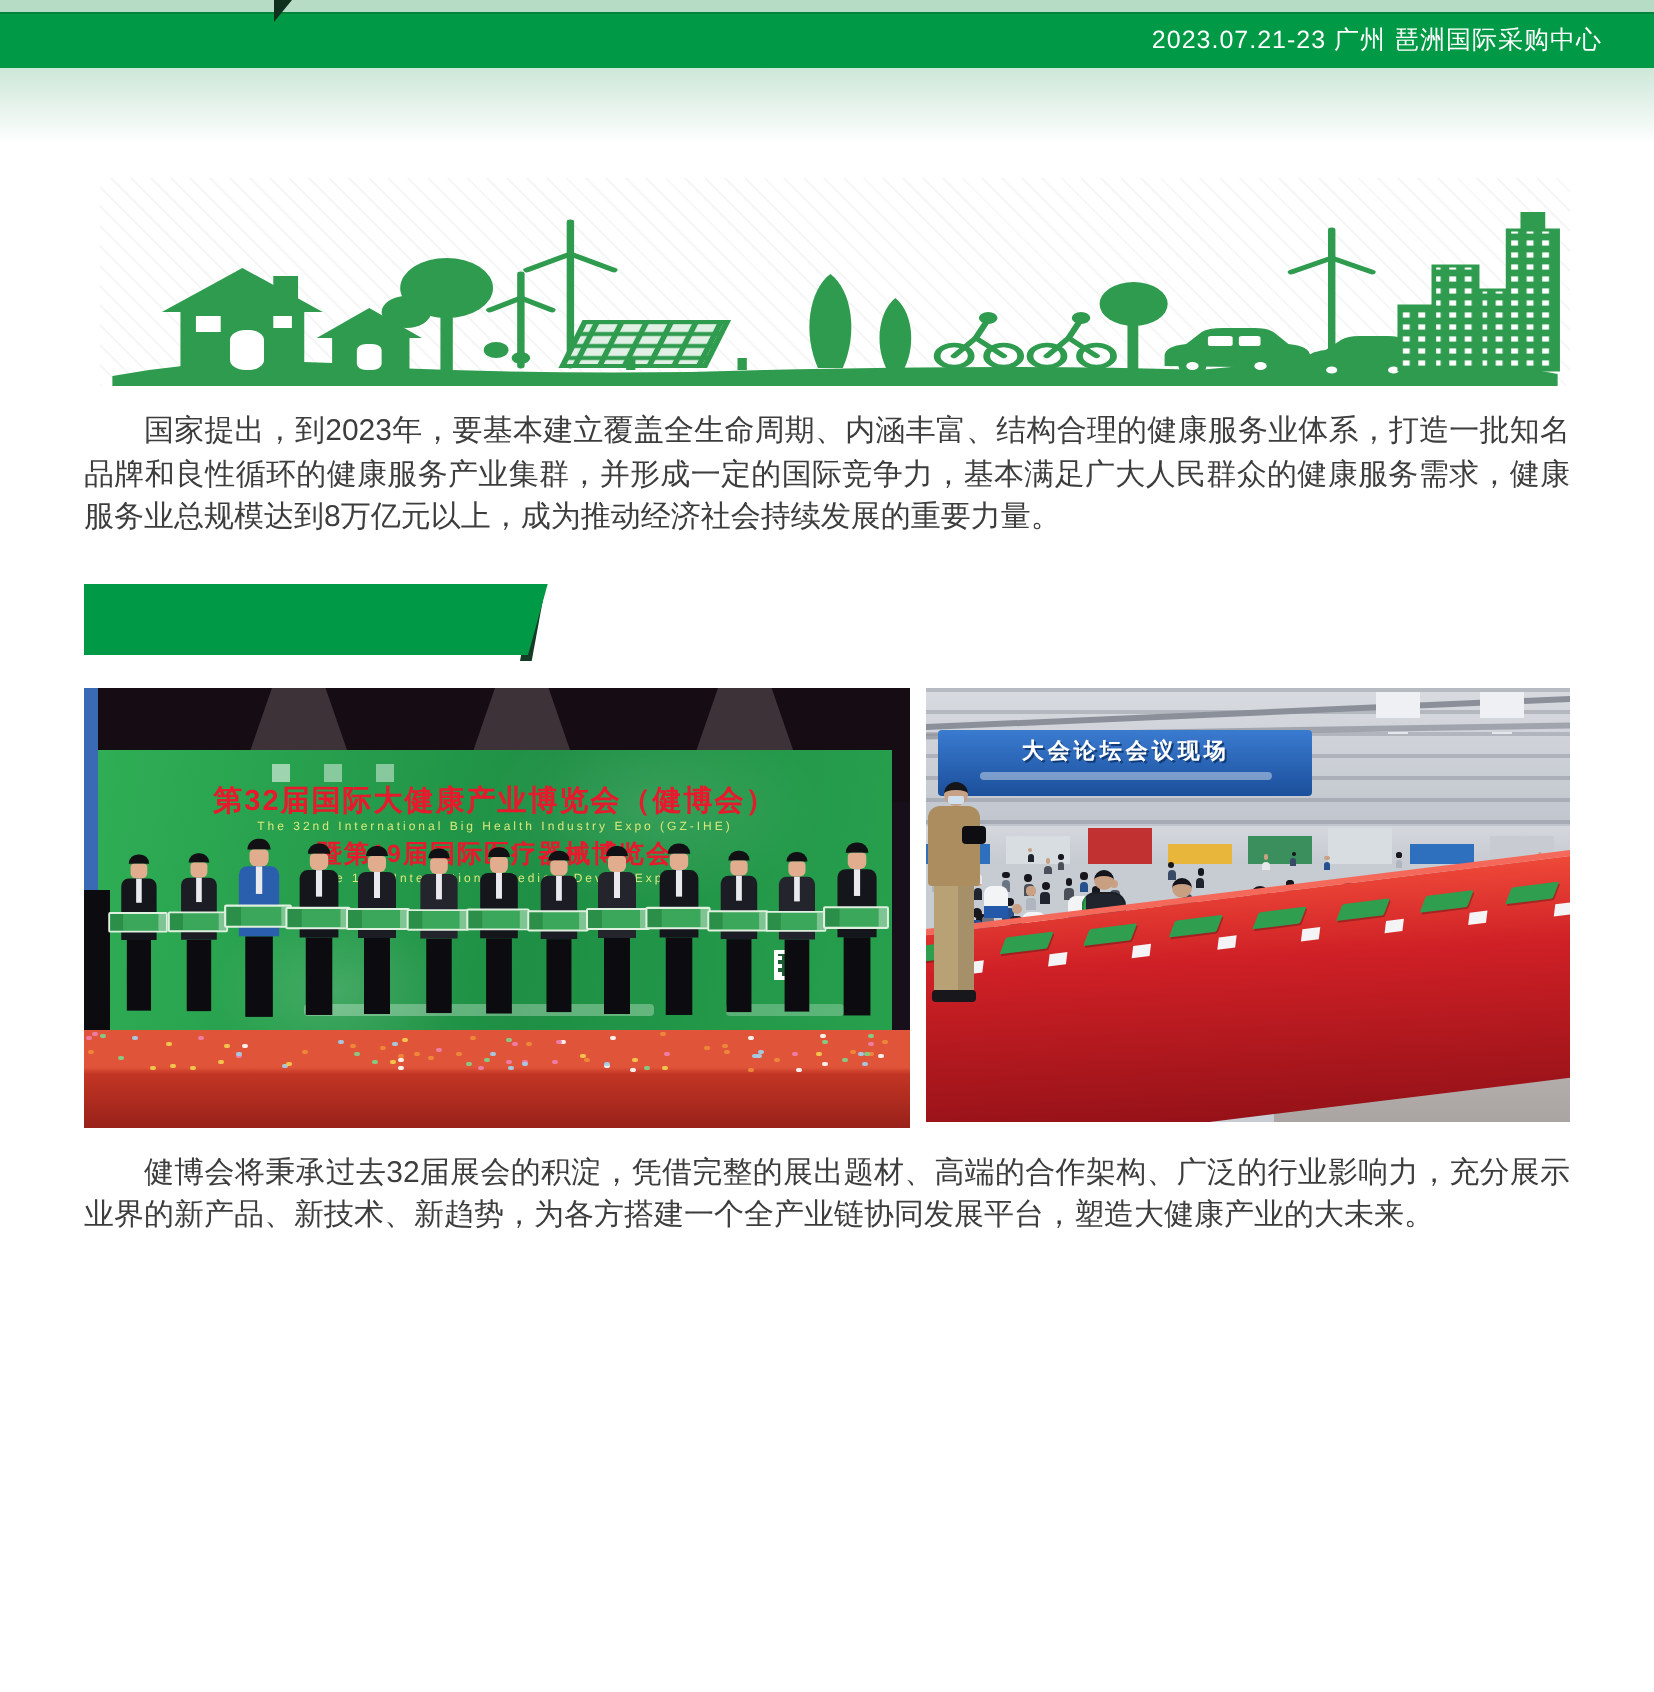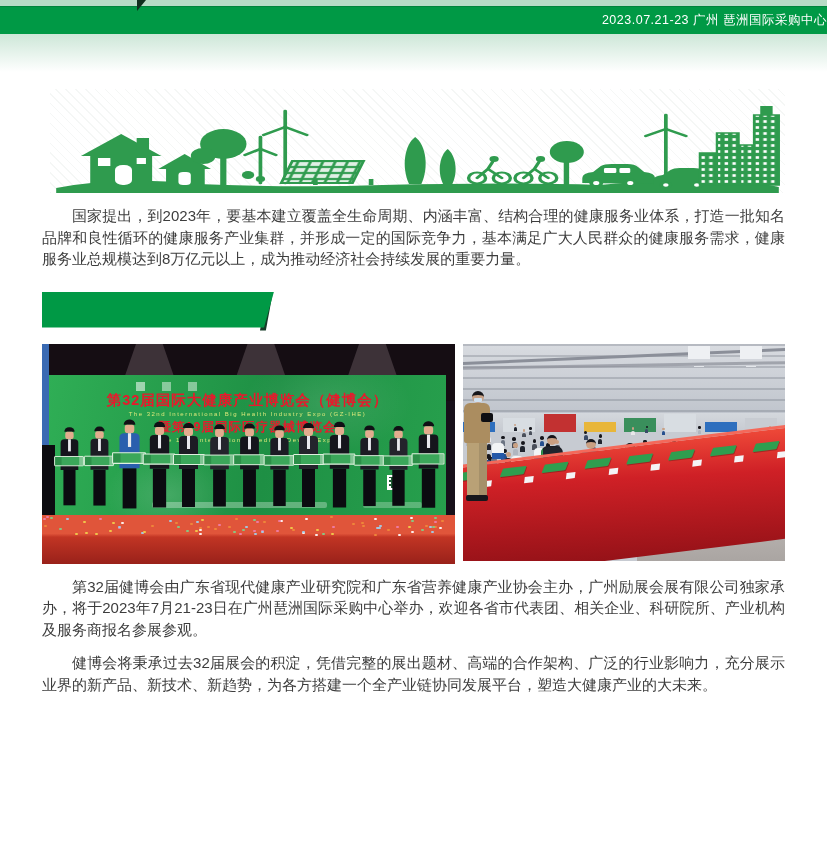--- a/index.html
+++ b/index.html
@@ -4,21 +4,21 @@
 <style>
   * { margin:0; padding:0; box-sizing:border-box; }
   html,body { background:#fff; }
   body { font-family:"Liberation Sans","DejaVu Sans",sans-serif; }
   i { font-style:normal; display:block; }
   .page { position:relative; width:827px; height:846px; background:#fff; overflow:hidden; margin:0 auto; }
 
   
   .hdr-strip { position:absolute; left:0; top:0; width:827px; height:6px; background:#b7dcc6; }
   .hdr-bar { position:absolute; left:0; top:6px; width:827px; height:28px; background:#009945; border-top:1px solid #00843c; }
-  .hdr-bar-text { line-height:27px; text-align:right; color:#fff; font-size:12.5px; letter-spacing:.5px; }
+  .hdr-bar-text { line-height:27px; text-align:right; padding-right:26px; color:#fff; font-size:12.5px; letter-spacing:.5px; }
   .hdr-fade { position:absolute; left:0; top:34px; width:827px; height:38px; background:linear-gradient(#cde7d8,#ffffff); }
   .logo-box { position:absolute; left:0; top:0; width:137px; height:46px; background:#fff; display:flex; align-items:center; padding-left:18px; box-shadow:0 1px 3px rgba(0,0,0,.12); z-index:5; }
   .logo-notch { position:absolute; left:137px; top:0; width:0; height:0; border-top:11px solid #10301e; border-right:9px solid transparent; z-index:6; }
   .logo-mark { width:30px; height:30px; }
   .logo-txt { margin-left:6px; }
   .logo-word { font-size:21px; font-weight:800; color:#009945; letter-spacing:1px; line-height:20px; }
   .logo-tag { width:52px; height:3px; background:#009945; opacity:.75; margin-top:2px; border-radius:1px; }
 
   
   .content { position:absolute; left:0; top:70px; width:827px; padding:0 42px; }
@@ -463,20 +463,24 @@
           </div>
       </div>
 
       <div class="photo photo-right">
         <div class="pr-ceiling">
           <i class="pr-beam"></i>
           <i class="pr-beam pr-beam2"></i>
           <i class="pr-hang" style="left:70%"></i>
           <i class="pr-hang" style="left:86%"></i>
         </div>
+        <div class="pr-banner">
+          <div class="pr-banner-ttl">大会论坛会议现场</div>
+          <div class="pr-banner-sub"></div>
+        </div>
         <div class="booth-strip">
             <i class="booth" style="left: 0%; background: rgb(46, 111, 190); height: 10px;"></i>
             <i class="booth" style="left: 12.5%; background: rgb(216, 221, 226); height: 14px;"></i>
             <i class="booth" style="left: 25%; background: rgb(194, 49, 49); height: 18px;"></i>
             <i class="booth" style="left: 37.5%; background: rgb(232, 182, 58); height: 10px;"></i>
             <i class="booth" style="left: 50%; background: rgb(58, 143, 92); height: 14px;"></i>
             <i class="booth" style="left: 62.5%; background: rgb(216, 221, 226); height: 18px;"></i>
             <i class="booth" style="left: 75%; background: rgb(46, 111, 190); height: 10px;"></i>
             <i class="booth" style="left: 87.5%; background: rgb(200, 204, 210); height: 14px;"></i>
           </div>
@@ -775,17 +779,16 @@
           <i class="ph-mask"></i>
           <i class="ph-body">
               <i class="ph-cam"></i>
             </i>
           <i class="ph-legs"></i>
           <i class="ph-shoe"></i>
         </div>
       </div>
     </div>
 
-    <p class="para p4">第32届健博会由广东省现代健康产业研究院和广东省营养健康产业协会主办，广州励展会展有限公司独家承办，将于2023年7月21-23日在广州琶洲国际采购中心举办，欢迎各省市代表团、相关企业、科研院所、产业机构及服务商报名参展参观。</p>
     <p class="para p5">健博会将秉承过去32届展会的积淀，凭借完整的展出题材、高端的合作架构、广泛的行业影响力，充分展示业界的新产品、新技术、新趋势，为各方搭建一个全产业链协同发展平台，塑造大健康产业的大未来。</p>
 
   </div>
 </div>
 
 </body></html>

